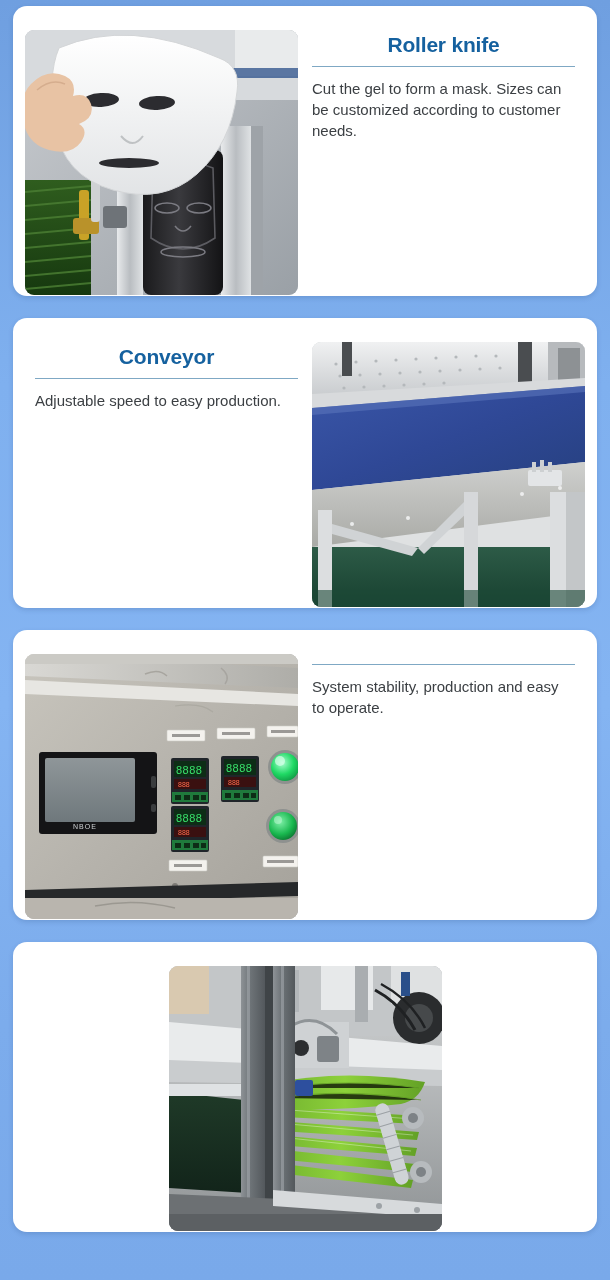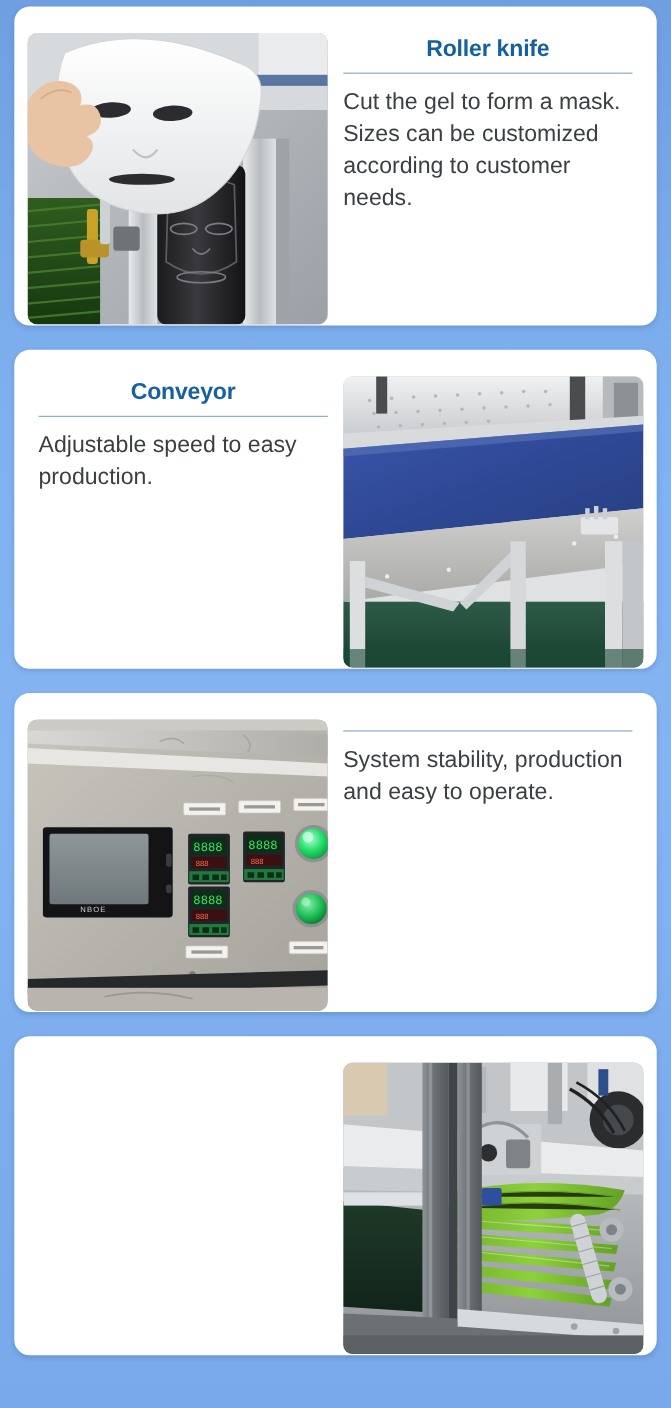--- a/index.html
+++ b/index.html
@@ -30,21 +30,21 @@
     border-radius: 14px;
     height: 290px;
     flex: 0 0 290px;
     display: flex;
     align-items: flex-start;
     padding: 12px;
     box-shadow: 0 2px 5px rgba(30,60,110,0.18);
     overflow: hidden;
   }
 
-  .feature-card.reverse { flex-direction: row-reverse; }
+  .feature-card.reverse { flex-direction: row-reverse; justify-content: center; }
 
   .card-photo {
     flex: 0 0 273px;
     height: 265px;
     border-radius: 9px;
     overflow: hidden;
     position: relative;
     background: #cfd4d8;
     margin-top: 12px;
   }
@@ -72,21 +72,21 @@
   }
 
   .title-rule {
     height: 1px;
     background: #7fa8c4;
     margin: 8px 0 12px 0;
   }
 
   .card-desc {
     color: #3b3f43;
-    font-size: 21px;
+    font-size: 15px;
     line-height: 1.38;
     text-align: left;
   }
 
   
 </style>
 </head>
 <body>
 
 <div class="page">

